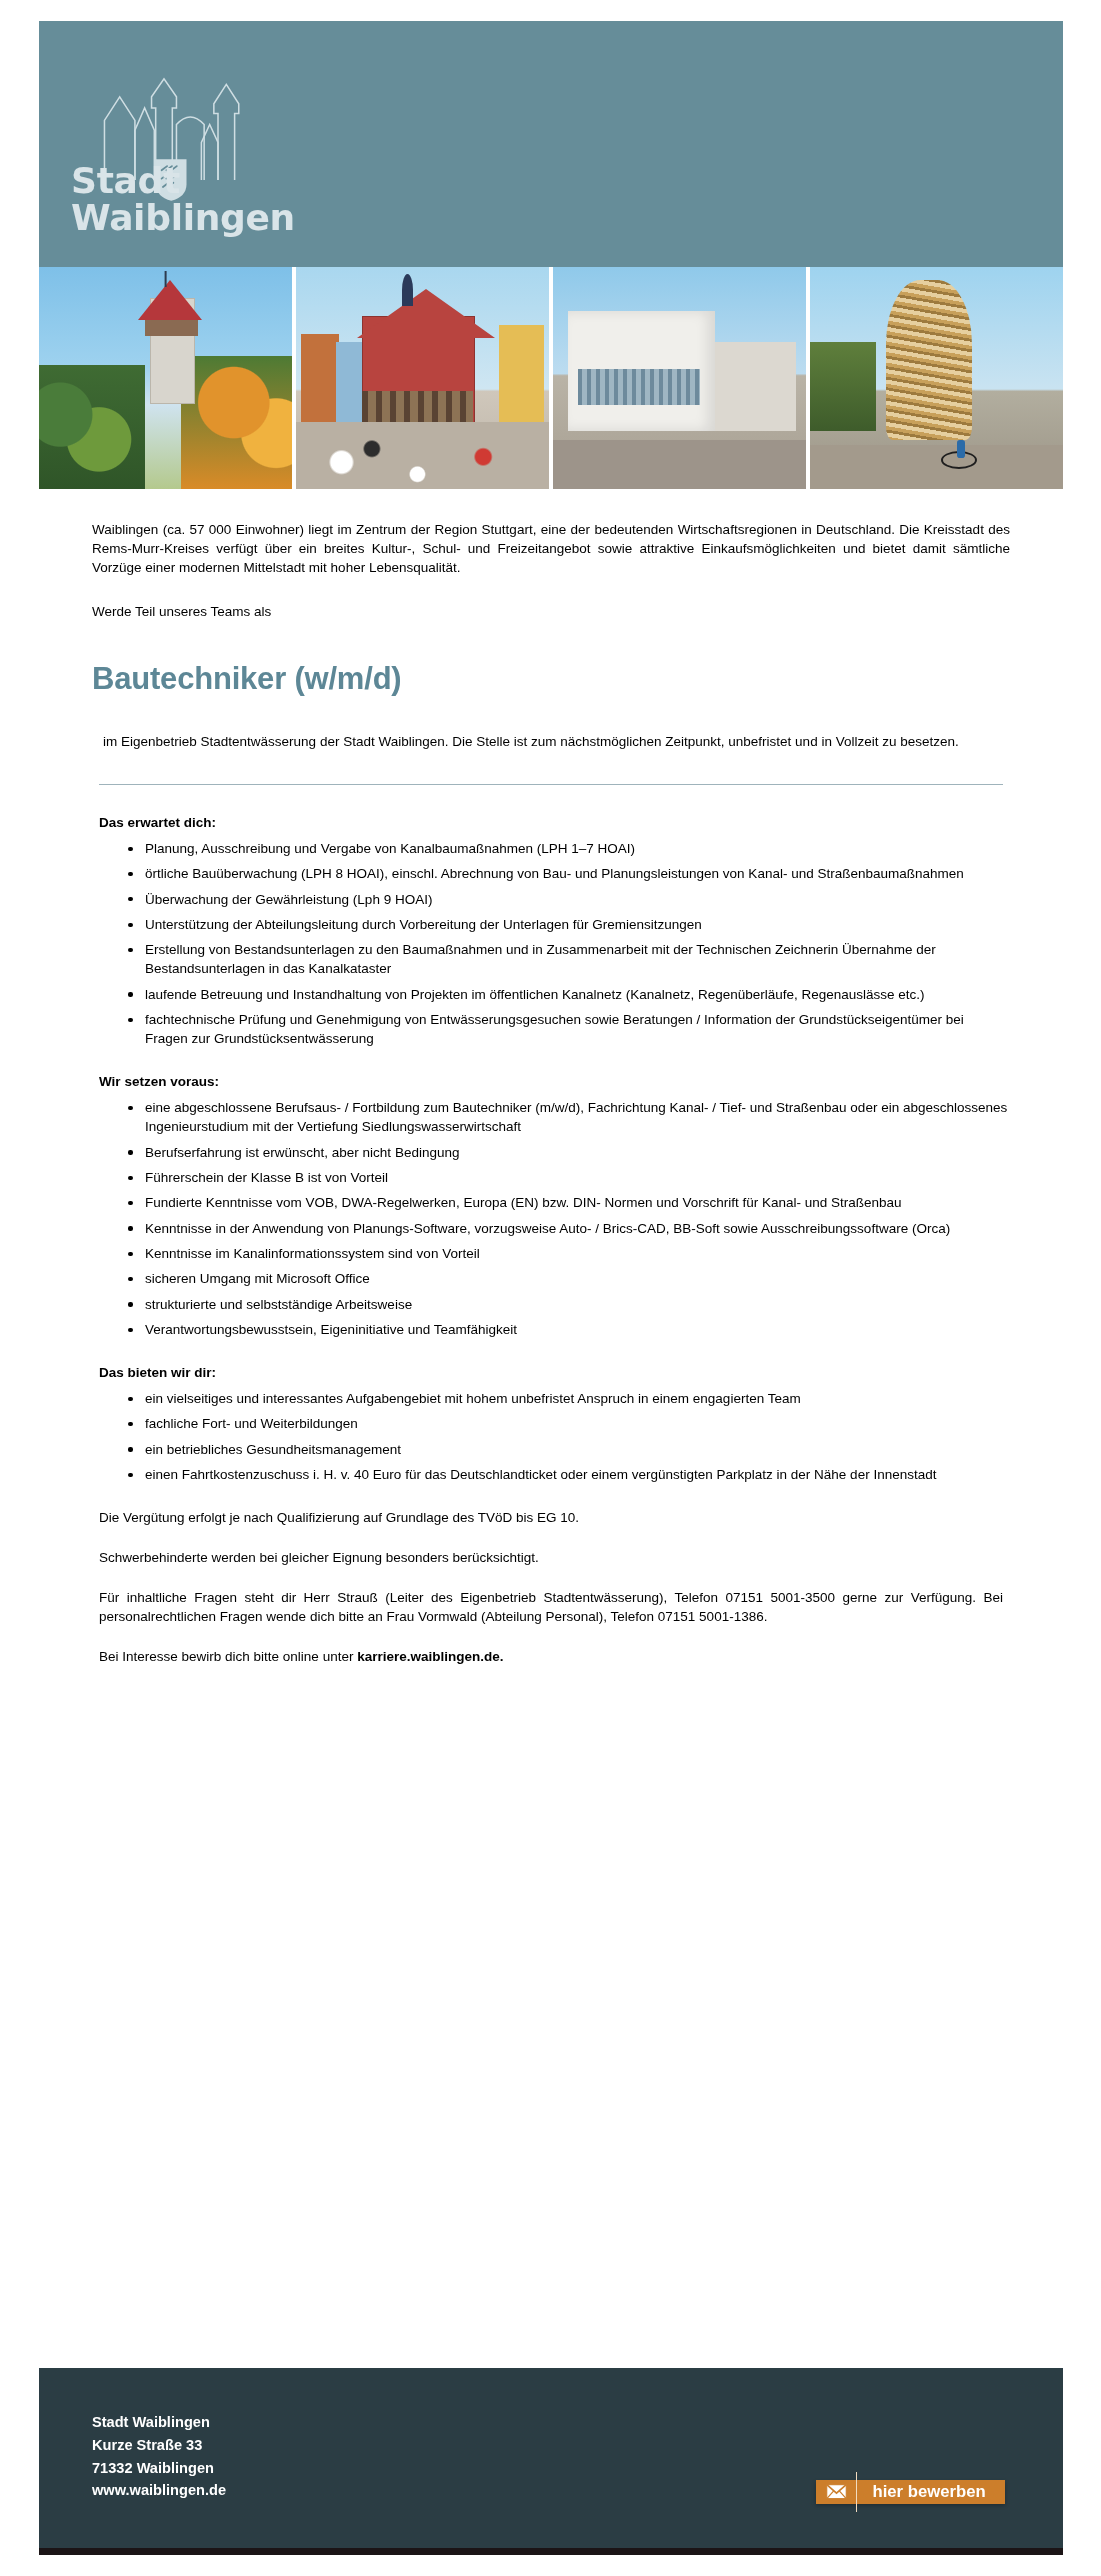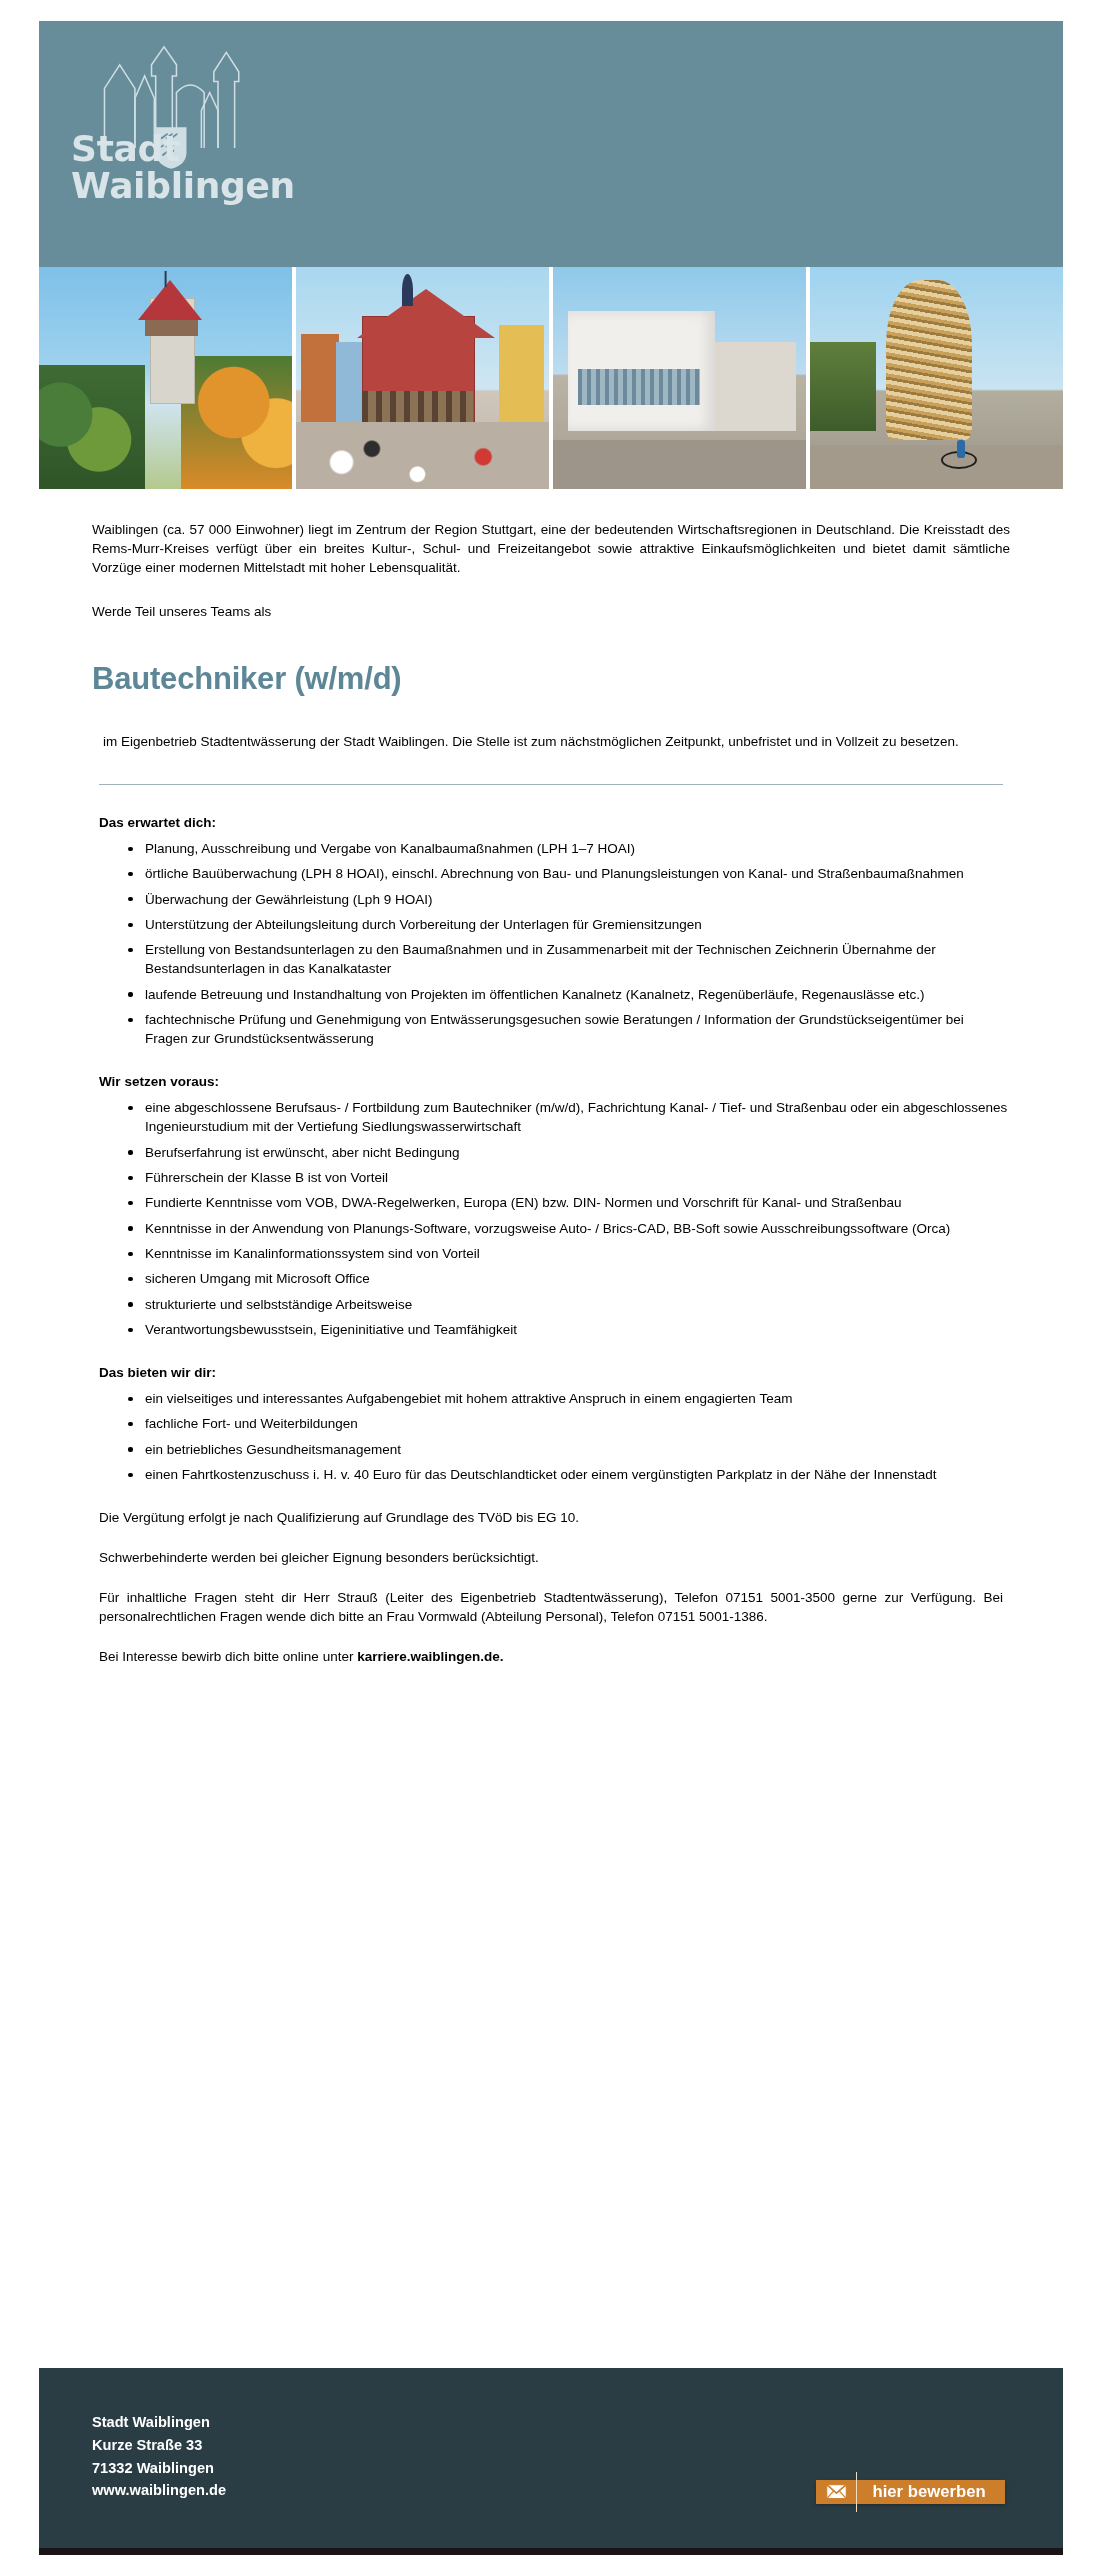--- a/index.html
+++ b/index.html
@@ -32,21 +32,21 @@
 
   
   .header-band {
     position: relative;
     height: 246px;
     background: #668d99;
   }
   .logo-block {
     position: absolute;
     left: 32px;
-    top: 23px;
+    top: 55px;
     width: 229px;
     height: 180px;
   }
   .logo-skyline {
     position: absolute;
     left: 21px;
     top: 0;
     width: 180px;
     height: 104px;
   }
@@ -407,21 +407,21 @@
         <li>Fundierte Kenntnisse vom VOB, DWA-Regelwerken, Europa (EN) bzw. DIN- Normen und Vorschrift für Kanal- und Straßenbau</li>
         <li>Kenntnisse in der Anwendung von Planungs-Software, vorzugsweise Auto- / Brics-CAD, BB-Soft sowie Ausschreibungssoftware (Orca)</li>
         <li>Kenntnisse im Kanalinformationssystem sind von Vorteil</li>
         <li>sicheren Umgang mit Microsoft Office</li>
         <li>strukturierte und selbstständige Arbeitsweise</li>
         <li>Verantwortungsbewusstsein, Eigeninitiative und Teamfähigkeit</li>
       </ul>
 
       <div class="sec-head">Das bieten wir dir:</div>
       <ul class="bullets">
-        <li>ein vielseitiges und interessantes Aufgabengebiet mit hohem attraktive Anspruch in einem engagierten Team</li>
+        <li>ein vielseitiges und interessantes Aufgabengebiet mit hohem unbefristet Anspruch in einem engagierten Team</li>
         <li>fachliche Fort- und Weiterbildungen</li>
         <li>ein betriebliches Gesundheitsmanagement</li>
         <li>einen Fahrtkostenzuschuss i. H. v. 40 Euro für das Deutschlandticket oder einem vergünstigten Parkplatz in der Nähe der Innenstadt</li>
       </ul>
 
       <p class="para">Die Vergütung erfolgt je nach Qualifizierung auf Grundlage des TVöD bis EG 10.</p>
       <p class="para">Schwerbehinderte werden bei gleicher Eignung besonders berücksichtigt.</p>
       <p class="para justify">Für inhaltliche Fragen steht dir Herr Strauß (Leiter des Eigenbetrieb Stadtentwässerung), Telefon 07151 5001-3500 gerne zur Verfügung. Bei personalrechtlichen Fragen wende dich bitte an Frau Vormwald (Abteilung Personal), Telefon 07151 5001-1386.</p>
       <p class="para"><span>Bei Interesse bewirb dich bitte online unter </span><strong>karriere.waiblingen.de.</strong></p>
 

